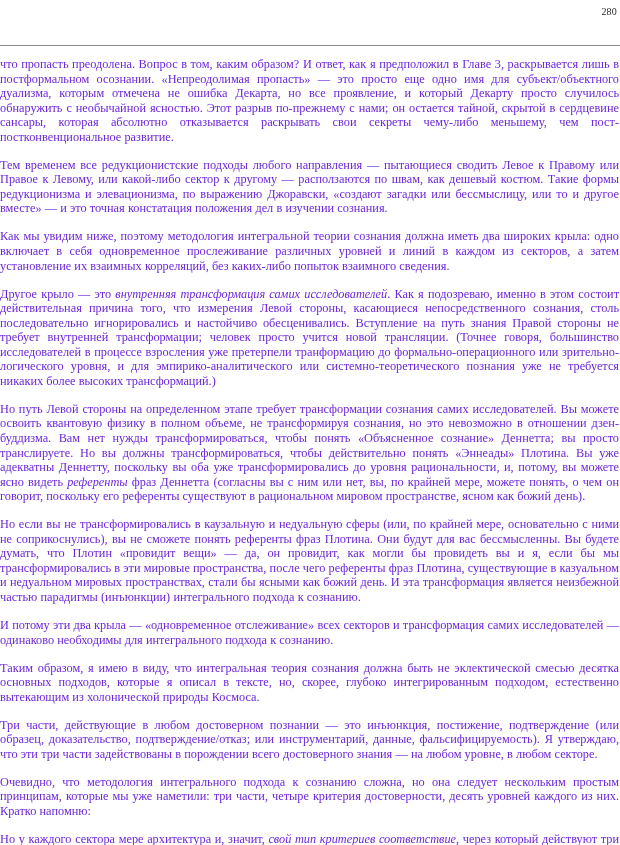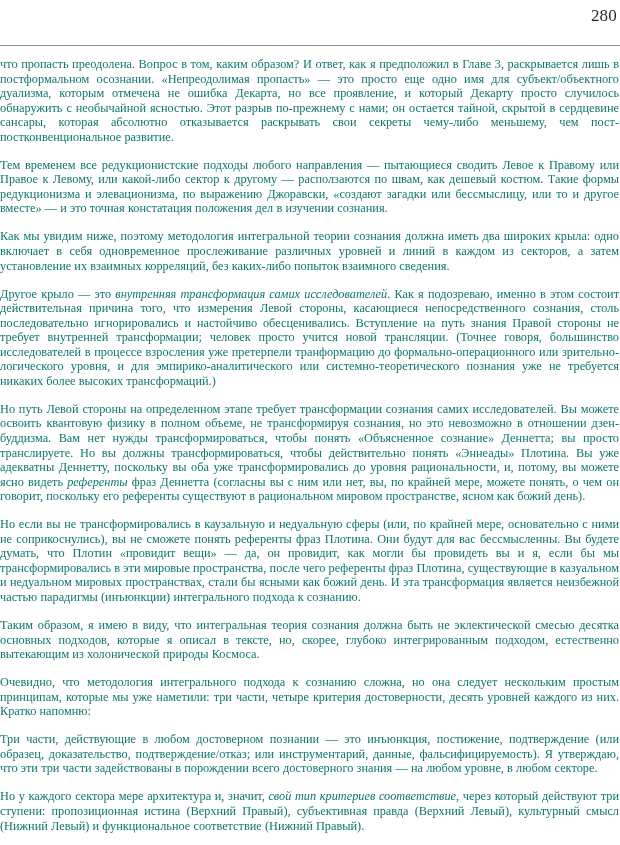--- a/index.html
+++ b/index.html
@@ -22,21 +22,21 @@
     box-sizing: border-box;
   }
   .page-header {
     height: 46px;
     position: relative;
   }
   .folio {
     position: absolute;
     right: 3px;
     top: 7px;
-    font-size: 17px;
+    font-size: 10px;
     line-height: 1;
     letter-spacing: 0.2px;
     color: #2a2a2a;
   }
   .header-rule {
     position: absolute;
     left: 0;
     right: 0;
     top: 45px;
     height: 1px;
@@ -48,21 +48,21 @@
     padding-right: 1px;
   }
   p.para {
     margin: 0 0 13.5px 0;
     font-size: 12.3px;
     line-height: 14.55px;
     text-align: justify;
     text-justify: inter-word;
     word-spacing: 0.1px;
     hyphens: none;
-    color: #0f766e;
+    color: #6d28d9;
   }
   p.para:last-child {
     margin-bottom: 0;
   }
   em.it {
     font-style: italic;
   }
 </style>
 </head>
 <body>
@@ -74,19 +74,20 @@
     <div class="header-rule"></div>
   </div>
 
   <div class="content" id="body-content">
       <p class="para"><span>что пропасть преодолена. Вопрос в том, каким образом? И ответ, как я предположил в Главе 3, раскрывается лишь в постформальном осознании. «Непреодолимая пропасть» — это просто еще одно имя для субъект/объектного дуализма, которым отмечена не ошибка Декарта, но все проявление, и который Декарту просто случилось обнаружить с необычайной ясностью. Этот разрыв по-прежнему с нами; он остается тайной, скрытой в сердцевине сансары, которая абсолютно отказывается раскрывать свои секреты чему-либо меньшему, чем пост-постконвенциональное развитие.</span></p>
       <p class="para"><span>Тем временем все редукционистские подходы любого направления — пытающиеся сводить Левое к Правому или Правое к Левому, или какой-либо сектор к другому — расползаются по швам, как дешевый костюм. Такие формы редукционизма и элевационизма, по выражению Джоравски, «создают загадки или бессмыслицу, или то и другое вместе» — и это точная констатация положения дел в изучении сознания.</span></p>
       <p class="para"><span>Как мы увидим ниже, поэтому методология интегральной теории сознания должна иметь два широких крыла: одно включает в себя одновременное прослеживание различных уровней и линий в каждом из секторов, а затем установление их взаимных корреляций, без каких-либо попыток взаимного сведения.</span></p>
       <p class="para"><span>Другое крыло — это </span><em class="it">внутренняя трансформация самих исследователей</em><span>. Как я подозреваю, именно в этом состоит действительная причина того, что измерения Левой стороны, касающиеся непосредственного сознания, столь последовательно игнорировались и настойчиво обесценивались. Вступление на путь знания Правой стороны не требует внутренней трансформации; человек просто учится новой трансляции. (Точнее говоря, большинство исследователей в процессе взросления уже претерпели транформацию до формально-операционного или зрительно-логического уровня, и для эмпирико-аналитического или системно-теоретического познания уже не требуется никаких более высоких трансформаций.)</span></p>
       <p class="para"><span>Но путь Левой стороны на определенном этапе требует трансформации сознания самих исследователей. Вы можете освоить квантовую физику в полном объеме, не трансформируя сознания, но это невозможно в отношении дзен-буддизма. Вам нет нужды трансформироваться, чтобы понять «Объясненное сознание» Деннетта; вы просто транслируете. Но вы должны трансформироваться, чтобы действительно понять «Эннеады» Плотина. Вы уже адекватны Деннетту, поскольку вы оба уже трансформировались до уровня рациональности, и, потому, вы можете ясно видеть </span><em class="it">референты</em><span> фраз Деннетта (согласны вы с ним или нет, вы, по крайней мере, можете понять, о чем он говорит, поскольку его референты существуют в рациональном мировом пространстве, ясном как божий день).</span></p>
       <p class="para"><span>Но если вы не трансформировались в каузальную и недуальную сферы (или, по крайней мере, основательно с ними не соприкоснулись), вы не сможете понять референты фраз Плотина. Они будут для вас бессмысленны. Вы будете думать, что Плотин «провидит вещи» — да, он провидит, как могли бы провидеть вы и я, если бы мы трансформировались в эти мировые пространства, после чего референты фраз Плотина, существующие в казуальном и недуальном мировых пространствах, стали бы ясными как божий день. И эта трансформация является неизбежной частью парадигмы (инъюнкции) интегрального подхода к сознанию.</span></p>
+      <p class="para"><span>И потому эти два крыла — «одновременное отслеживание» всех секторов и трансформация самих исследователей — одинаково необходимы для интегрального подхода к сознанию.</span></p>
       <p class="para"><span>Таким образом, я имею в виду, что интегральная теория сознания должна быть не эклектической смесью десятка основных подходов, которые я описал в тексте, но, скорее, глубоко интегрированным подходом, естественно вытекающим из холонической природы Космоса.</span></p>
+      <p class="para"><span>Три части, действующие в любом достоверном познании — это инъюнкция, постижение, подтверждение (или образец, доказательство, подтверждение/отказ; или инструментарий, данные, фальсифицируемость). Я утверждаю, что эти три части задействованы в порождении всего достоверного знания — на любом уровне, в любом секторе.</span></p>
       <p class="para"><span>Очевидно, что методология интегрального подхода к сознанию сложна, но она следует нескольким простым принципам, которые мы уже наметили: три части, четыре критерия достоверности, десять уровней каждого из них. Кратко напомню:</span></p>
-      <p class="para"><span>Три части, действующие в любом достоверном познании — это инъюнкция, постижение, подтверждение (или образец, доказательство, подтверждение/отказ; или инструментарий, данные, фальсифицируемость). Я утверждаю, что эти три части задействованы в порождении всего достоверного знания — на любом уровне, в любом секторе.</span></p>
       <p class="para"><span>Но у каждого сектора мере архитектура и, значит, </span><em class="it">свой тип критериев соответствие</em><span>, через который действуют три ступени: пропозиционная истина (Верхний Правый), субъективная правда (Верхний Левый), культурный смысл (Нижний Левый) и функциональное соответствие (Нижний Правый).</span></p>
     </div>
 
 </div>
 
 </body></html>

